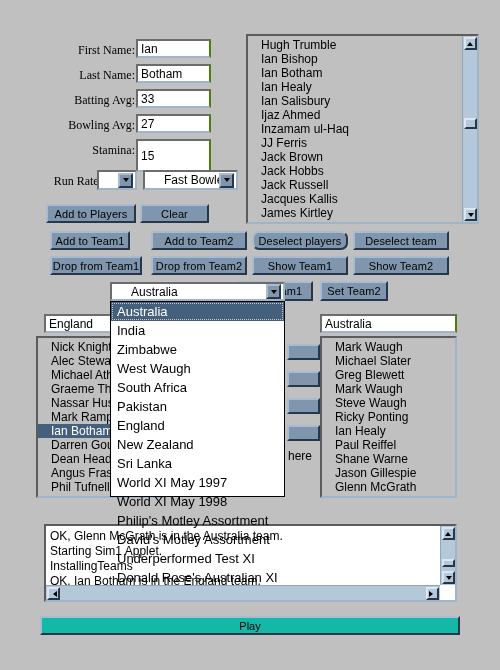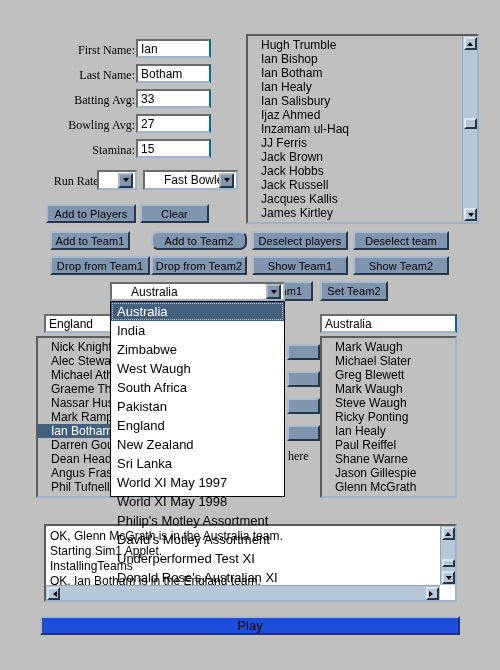--- a/index.html
+++ b/index.html
@@ -31,21 +31,21 @@
     border-left:2px solid #6c6c6c;
     border-right:2px solid #e8e8e8;
     border-bottom:2px solid #e8e8e8;
     box-sizing:border-box;
     display:flex;align-items:center;
     padding-left:3px;font-size:12px;
     overflow:hidden;white-space:nowrap;
     font-family:"Liberation Sans",sans-serif;
   }
   .field.blueline{
-    border-right:2px solid #0369a1;
+    border-right:2px solid #4d7c0f;
     border-bottom:2px solid #9fb4c9;
   }
   .label{
     position:absolute;font-size:12px;color:#000;
     text-align:right;white-space:nowrap;
     font-family:Liberation Serif, serif;
   }
   .listbox{
     background:#c0c0c0;
     border-top:2px solid #5c5c5c;
@@ -103,26 +103,26 @@
      border-right:2px solid #9fb4c9;border-bottom:2px solid #9fb4c9;
      overflow:hidden;}
   .logline{font-size:12px;line-height:15px;padding-left:4px;white-space:nowrap;
      font-family:"Liberation Sans",sans-serif;}
   .hsb{position:absolute;left:0;bottom:0;height:15px;background:#b5c8da;
      box-sizing:border-box;border-top:1px solid #8fa6bb;}
   .smallbtn{position:absolute;background:#7f96ae;
      border-top:2px solid #a9bccf;border-left:2px solid #a9bccf;
      border-right:2px solid #27374a;border-bottom:2px solid #27374a;
      box-sizing:border-box;}
-  .playbar{position:absolute;background:#1d4ed8;
+  .playbar{position:absolute;background:#14b8a6;
      border-top:2px solid #a9bccf;border-left:2px solid #a9bccf;
      border-right:2px solid #27374a;border-bottom:2px solid #27374a;
      box-sizing:border-box;display:flex;align-items:center;justify-content:center;
-     font-size:13px;}
-  .statictext{position:absolute;font-size:12px;font-family:Liberation Serif, serif;}
+     font-size:11px;}
+  .statictext{position:absolute;font-size:12px;font-family:Liberation Sans, sans-serif;}
 </style>
 </head>
 <body>
 
 <div class="app">
 
   <div>
 
     <div class="label" style="left:40px;top:43px;width:95px;">First Name:</div>
     <div class="field blueline" style="position:absolute;left:136px;top:39px;width:75px;height:19px;">Ian</div>
@@ -130,21 +130,21 @@
     <div class="label" style="left:40px;top:68px;width:95px;">Last Name:</div>
     <div class="field blueline" style="position:absolute;left:136px;top:64px;width:75px;height:19px;">Botham</div>
 
     <div class="label" style="left:40px;top:93px;width:95px;">Batting Avg:</div>
     <div class="field blueline" style="position:absolute;left:136px;top:89px;width:75px;height:19px;">33</div>
 
     <div class="label" style="left:40px;top:118px;width:95px;">Bowling Avg:</div>
     <div class="field blueline" style="position:absolute;left:136px;top:114px;width:75px;height:19px;">27</div>
 
     <div class="label" style="left:40px;top:143px;width:95px;">Stamina:</div>
-    <div class="field blueline" style="position:absolute;left:136px;top:139px;width:75px;height:19px;">15</div>
+    <div class="field blueline" style="position:absolute;left:136px;top:139px;width:75px;height:33px;">15</div>
 
     <div class="label" style="left:36px;top:174px;width:66px;">Run Rate:</div>
     <div class="combo" style="left:97px;top:170px;width:40px;height:20px;">
       <div class="val">4.0</div>
       <div class="arrowbox">
           <span class="arrow down"></span>
         </div>
     </div>
     <div class="combo" style="left:143px;top:170px;width:95px;height:20px;">
       <div class="val">Fast Bowler</div>
@@ -180,25 +180,25 @@
         </div>
       <div class="sbthumb" style="top:82px;"></div>
       <div class="sbbtn" style="position:absolute;bottom:1px;left:1px;margin:0;">
           <span class="arrow down"></span>
         </div>
     </div>
   </div>
 
   <div>
     <div class="btn" style="position:absolute;left:50px;top:231px;width:80px;height:19px;">Add to Team1</div>
-    <div class="btn" style="position:absolute;left:151px;top:231px;width:96px;height:19px;border-radius:7px;">Add to Team2</div>
-    <div class="btn" style="position:absolute;left:252px;top:231px;width:96px;height:19px;">Deselect players</div>
+    <div class="btn" style="position:absolute;left:151px;top:231px;width:96px;height:19px;">Add to Team2</div>
+    <div class="btn" style="position:absolute;left:252px;top:231px;width:96px;height:19px;border-radius:7px;">Deselect players</div>
     <div class="btn" style="position:absolute;left:353px;top:231px;width:96px;height:19px;">Deselect team</div>
 
-    <div class="btn" style="position:absolute;left:50px;top:256px;width:100px;height:19px;">Drop from Team1</div>
+    <div class="btn" style="position:absolute;left:50px;top:256px;width:92px;height:19px;">Drop from Team1</div>
     <div class="btn" style="position:absolute;left:151px;top:256px;width:96px;height:19px;">Drop from Team2</div>
     <div class="btn" style="position:absolute;left:252px;top:256px;width:96px;height:19px;">Show Team1</div>
     <div class="btn" style="position:absolute;left:353px;top:256px;width:96px;height:19px;">Show Team2</div>
 
     <div class="btn" style="position:absolute;left:238px;top:281px;width:75px;height:20px;">Set Team1</div>
     <div class="btn" style="position:absolute;left:320px;top:281px;width:68px;height:20px;">Set Team2</div>
   </div>
 
   <div>
     <div class="field blueline" style="position:absolute;left:44px;top:314px;width:130px;height:19px;">England</div>

